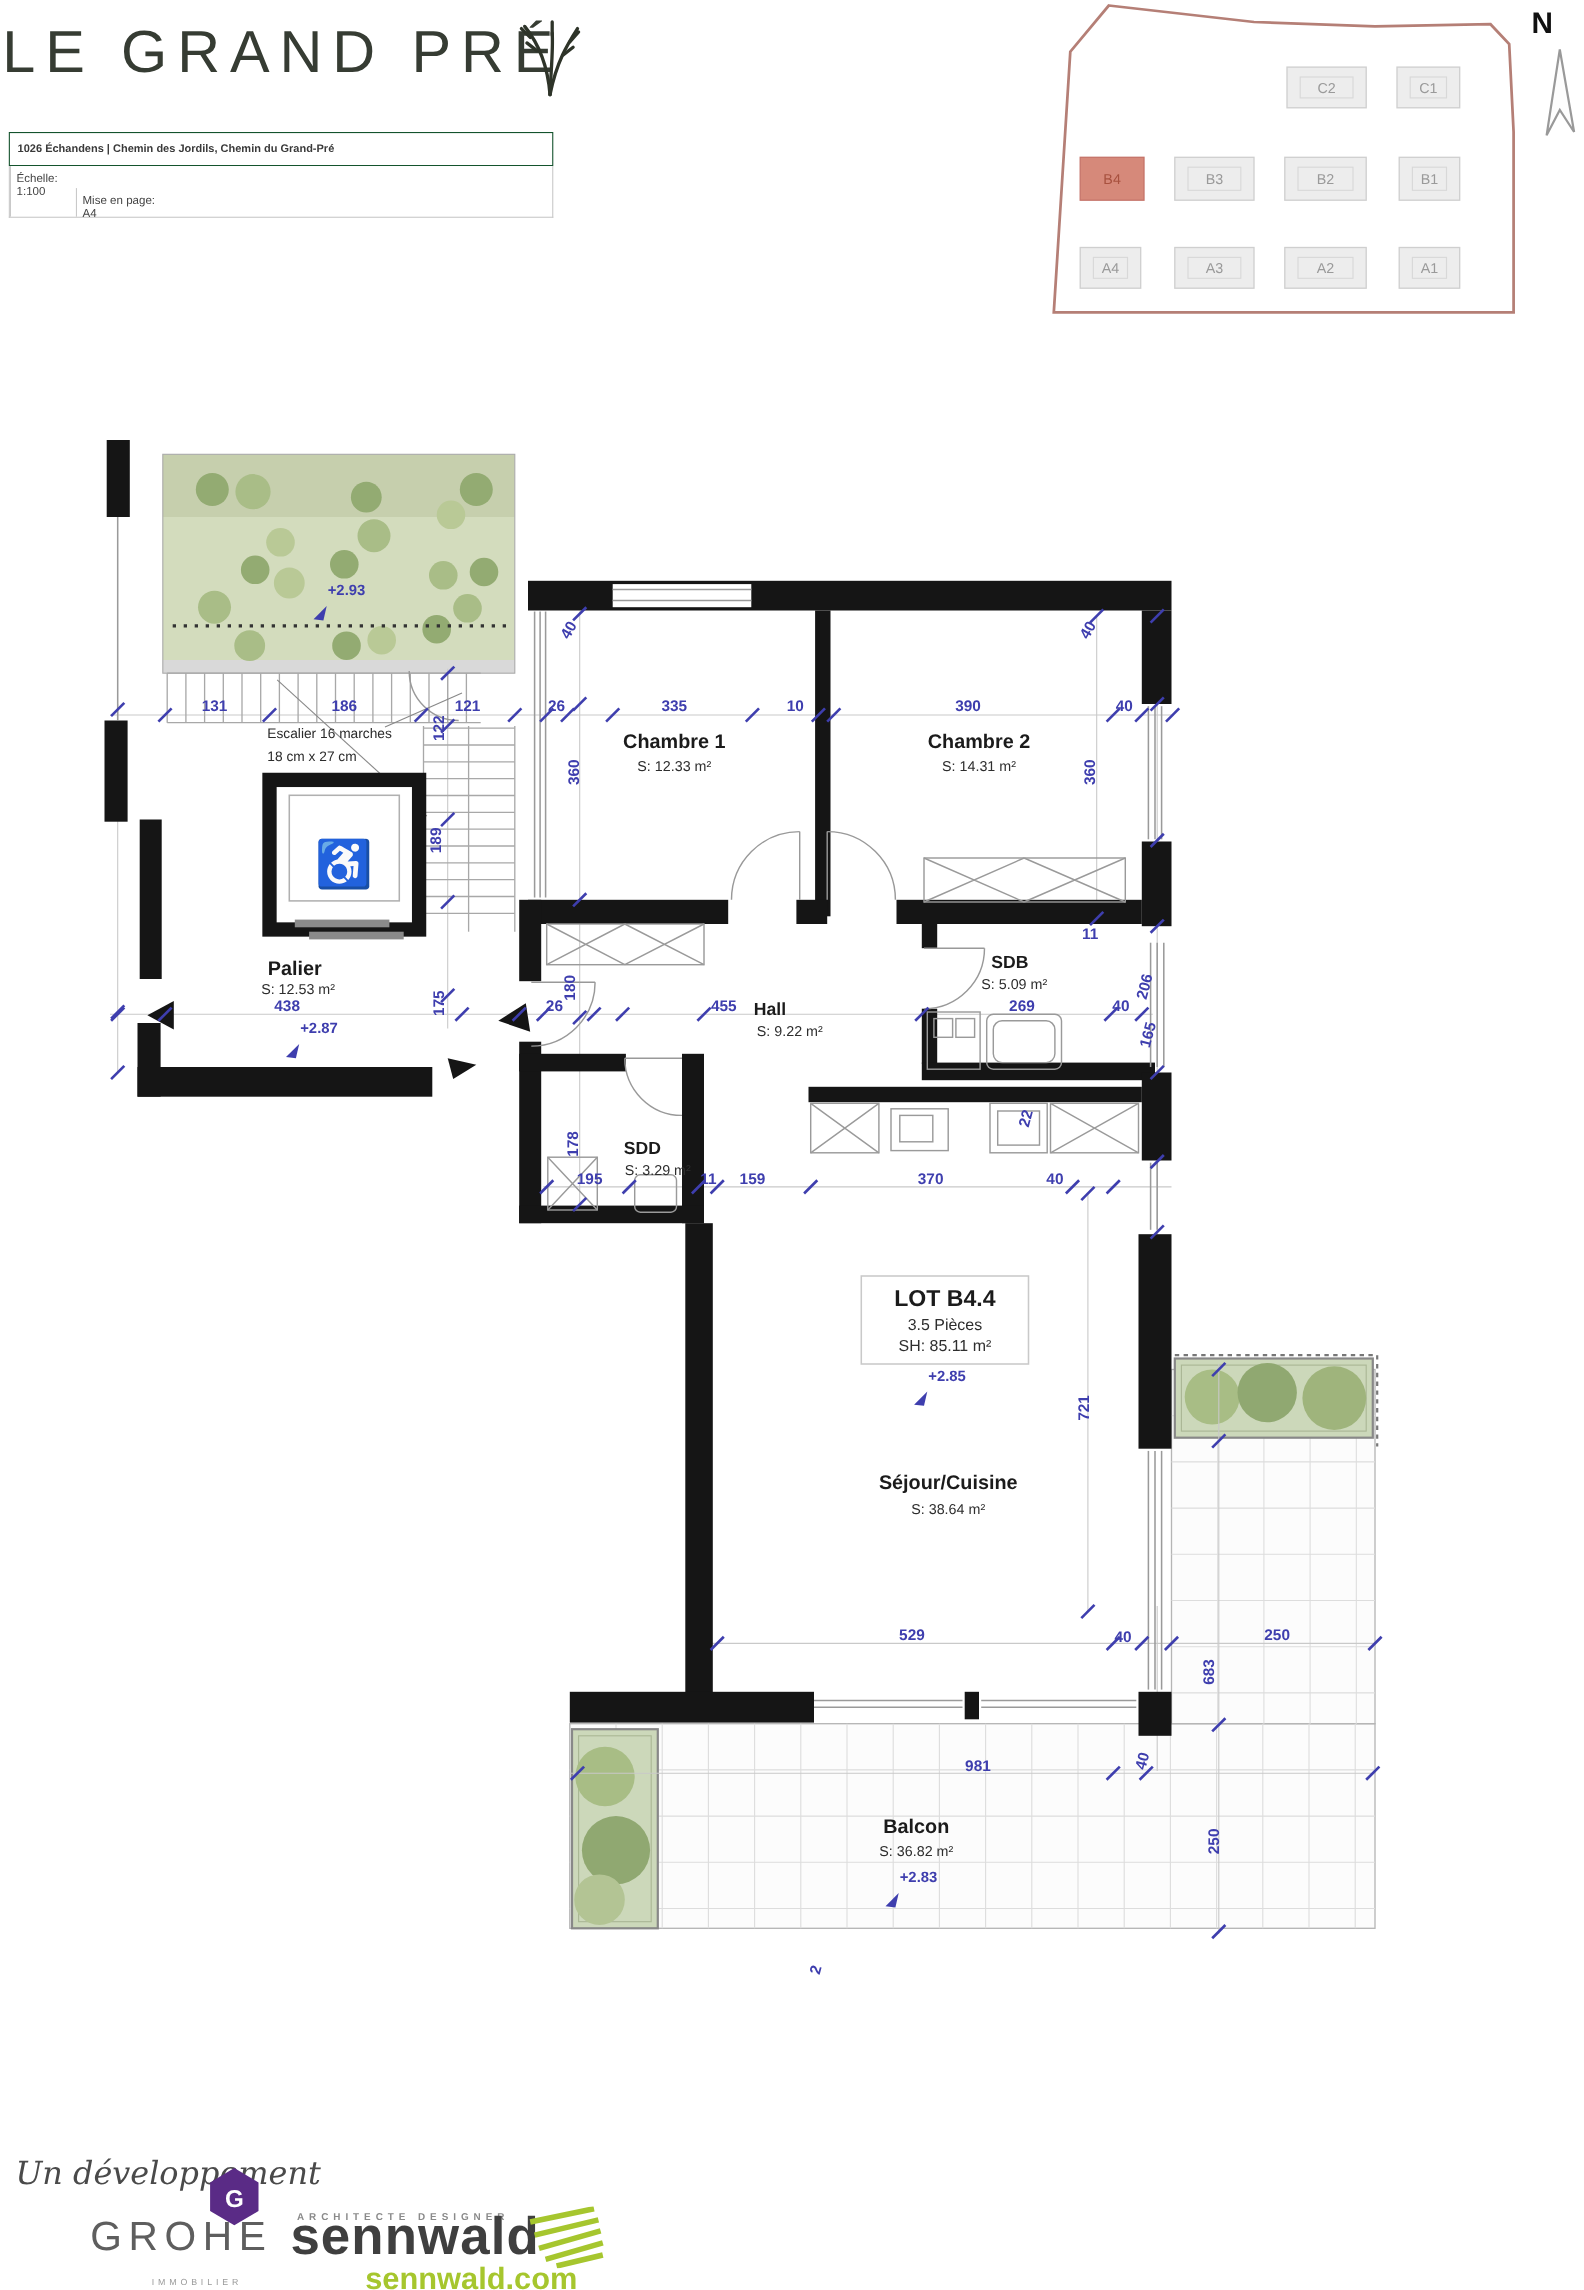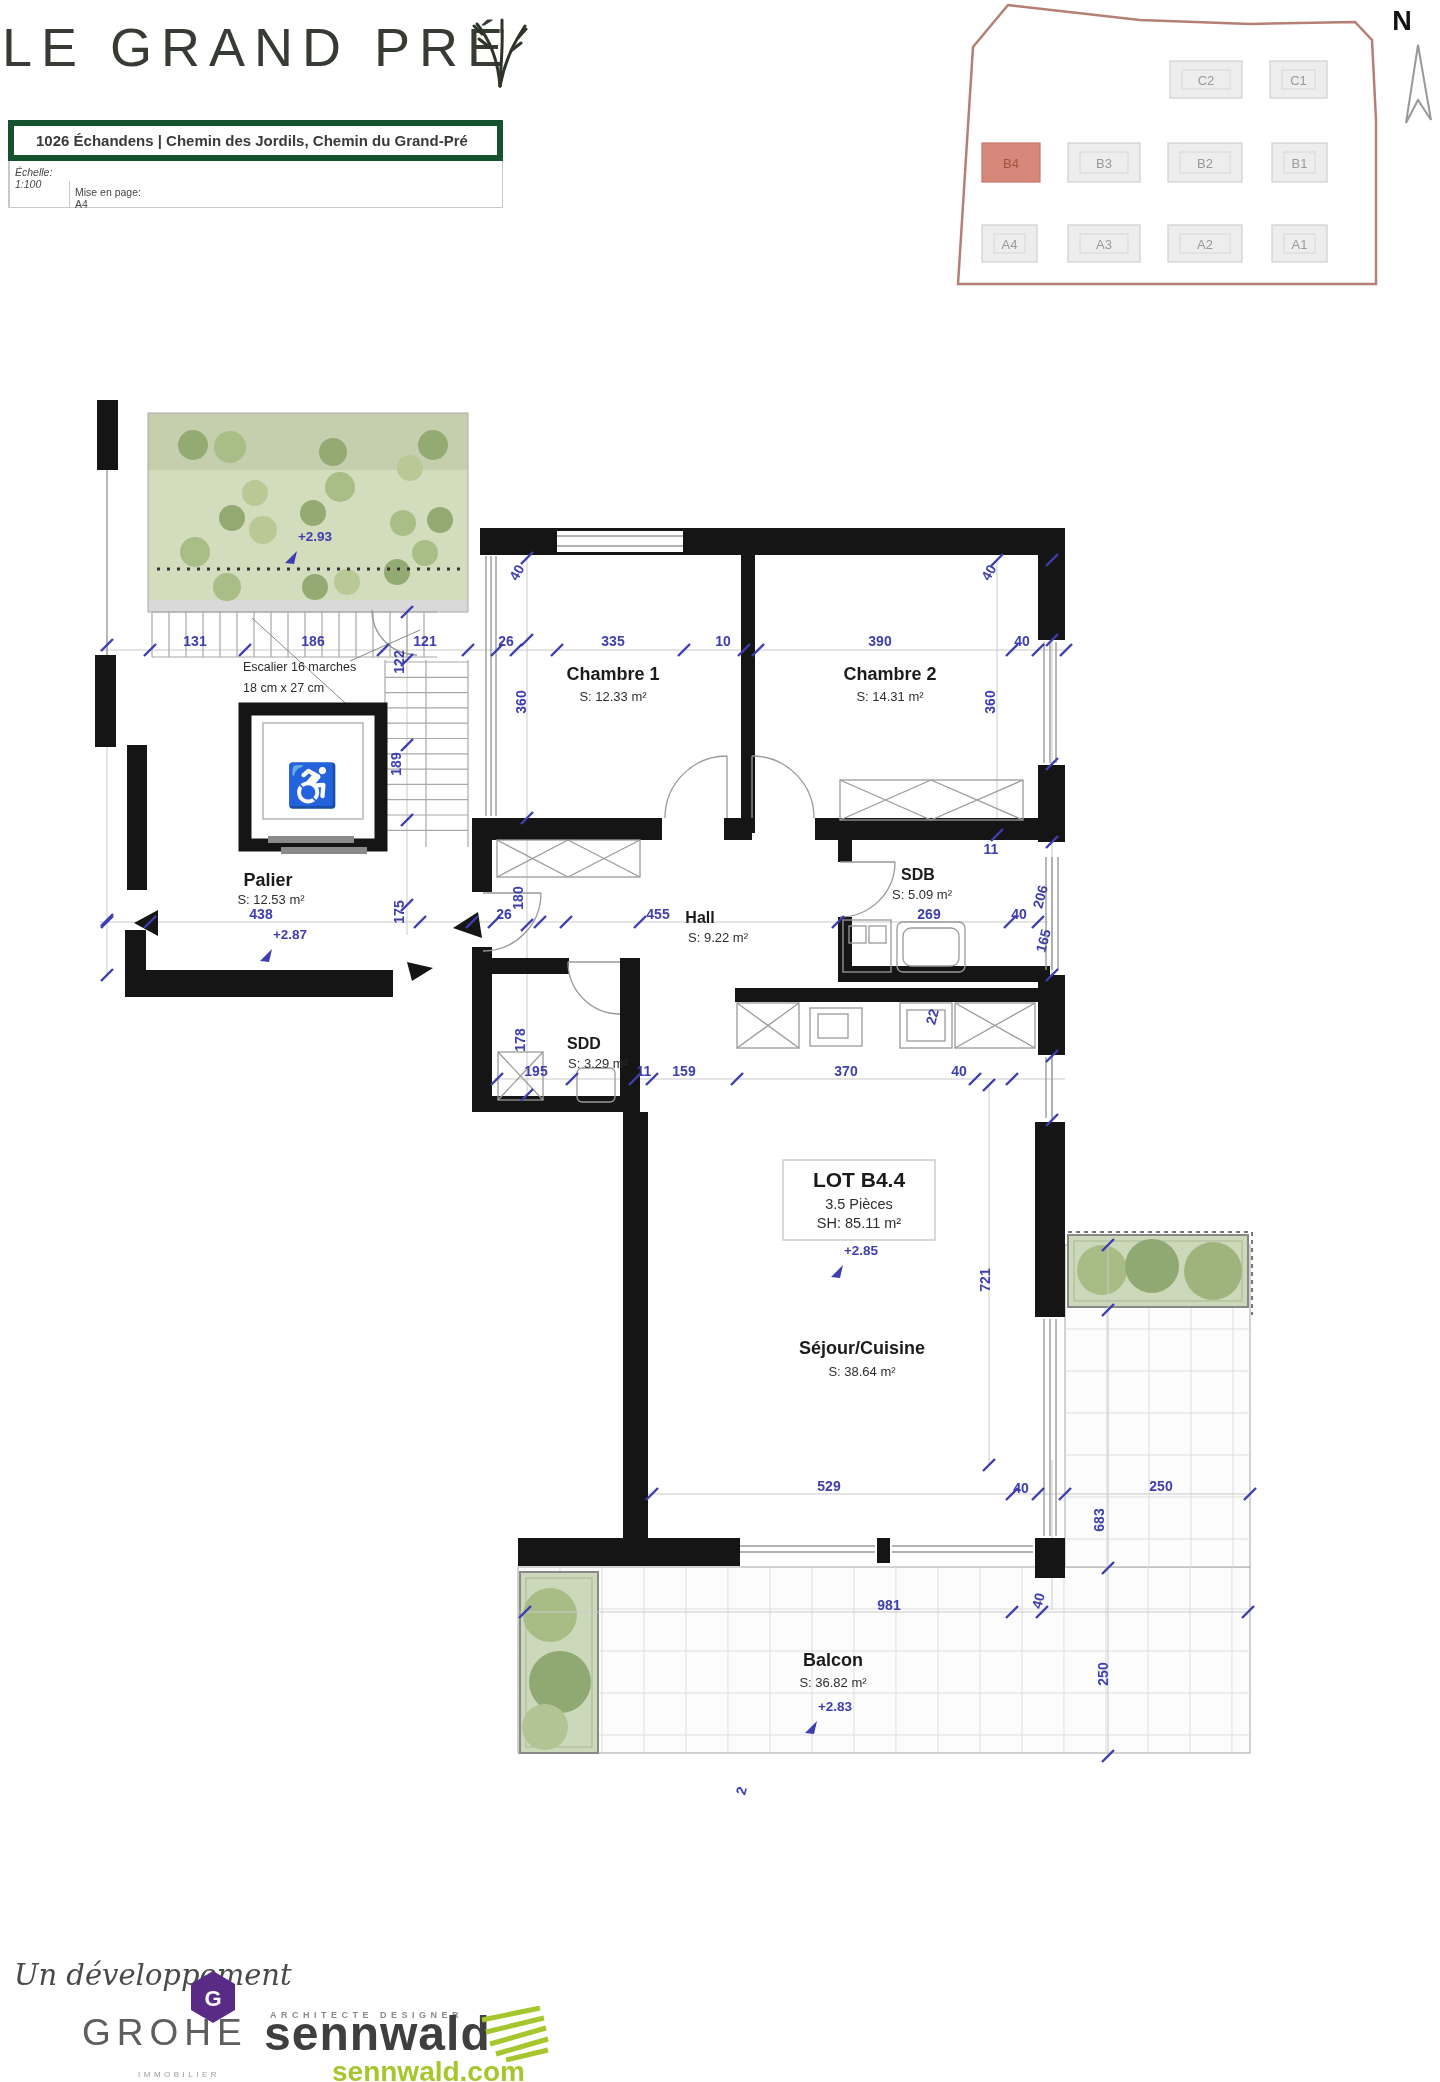--- a/index.html
+++ b/index.html
@@ -1,27 +1,27 @@
 <!DOCTYPE html>
 <html><head>
 <meta charset="utf-8">
 <style>
   html,body{margin:0;padding:0;background:#fff;}
   .page{position:relative;width:1440px;height:2082px;background:#fff;overflow:hidden;
         font-family:"Liberation Sans",sans-serif;color:#222;}
   .page-title{position:absolute;left:2px;top:16px;font-size:54px;letter-spacing:9px;
         color:#363c33;font-weight:400;white-space:nowrap;}
   .info-block{position:absolute;left:8px;top:120px;width:495px;font-family:"Liberation Sans",sans-serif;}
-  .addr-row{border:6px solid #14532d;height:29px;line-height:29px;padding-left:22px;
-        font-size:15px;font-weight:700;color:#3a3a3a;background:#fff;}
+  .addr-row{border:1px solid #14532d;height:29px;line-height:29px;padding-left:7px;
+        font-size:10px;font-weight:700;color:#3a3a3a;background:#fff;}
   .lot-row{display:flex;border:1px solid #c9c9c9;border-top:none;height:46px;background:#fff;}
   .lot-cell{flex:1;font-size:18px;font-weight:700;color:#1d1d1d;line-height:46px;padding-left:7px;}
   .scale-cell,.layout-cell{border-left:1px solid #c9c9c9;font-size:10.5px;color:#444;
         padding:5px 4px 0 5px;line-height:12px;}
-  .scale-cell{width:50px;font-style:italic;}
+  .scale-cell{width:50px;}
   .layout-cell{width:74px;margin-top:20px;}
   .footer{position:absolute;left:0;top:1930px;width:700px;height:152px;}
   .dev-script{position:absolute;left:14px;top:28px;font-family:"DejaVu Serif",serif;
         font-style:italic;font-size:29px;color:#4a4a4a;white-space:nowrap;}
   .grohe{position:absolute;left:82px;top:82px;font-size:37px;letter-spacing:6px;color:#5e5e5e;}
   .grohe-sub{position:absolute;left:138px;top:140px;font-size:8px;letter-spacing:3.5px;color:#9a9a9a;}
   .arch-tag{position:absolute;left:270px;top:80px;font-size:9px;letter-spacing:4.5px;
         color:#8a8a8a;font-weight:700;}
   .senn{position:absolute;left:264px;top:76px;font-size:48px;font-weight:700;color:#3f3f3f;
         letter-spacing:1px;}

